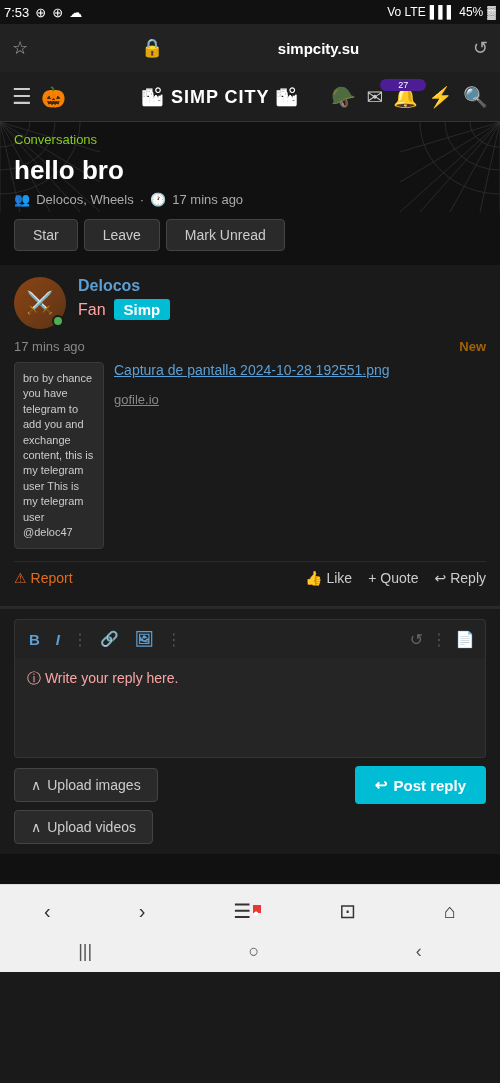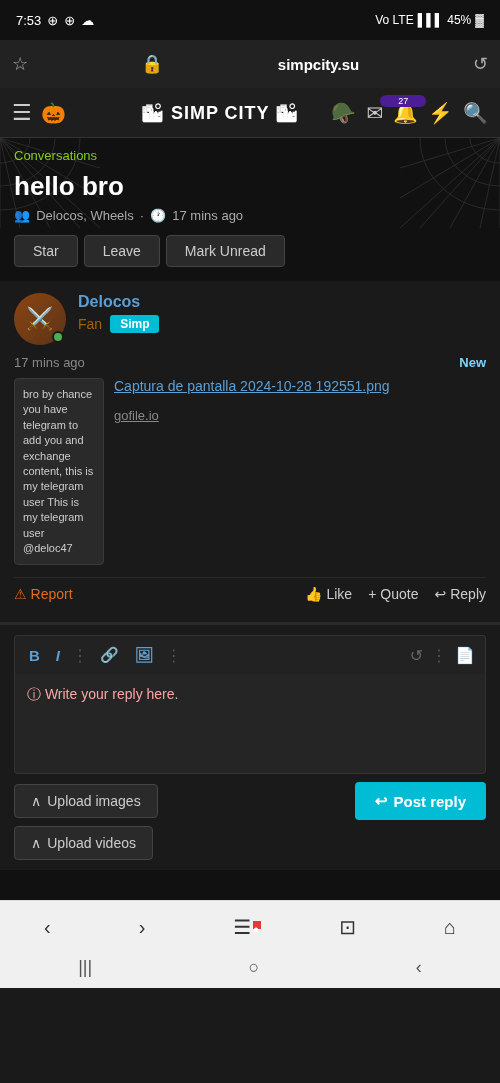--- a/index.html
+++ b/index.html
@@ -12,24 +12,24 @@
       color: #fff;
       overflow-x: hidden;
     }
 
     
     .status-bar {
       background: #111;
       display: flex;
       justify-content: space-between;
       align-items: center;
-      padding: 4px 16px;
+      padding: 4px 4px;
       font-size: 13px;
       color: #fff;
-      height: 40px;
+      height: 24px;
     }
     .status-left { display: flex; align-items: center; gap: 6px; }
     .status-right { display: flex; align-items: center; gap: 4px; font-size: 12px; }
 
     
     .browser-bar {
       background: #222;
       display: flex;
       align-items: center;
       justify-content: space-between;
@@ -173,41 +173,41 @@
       border-radius: 50%;
       border: 2px solid #1a1a1a;
     }
     .user-info { display: flex; flex-direction: column; gap: 4px; }
     .username {
       font-size: 16px;
       font-weight: bold;
       color: #5c9fd4;
     }
     .user-badges { display: flex; align-items: center; gap: 8px; }
-    .badge-fan { font-size: 14px; color: #a16207; }
+    .badge-fan { font-size: 16px; color: #fca5a5; }
     .badge-simp {
       background: #00bcd4;
       color: #fff;
-      font-size: 12px;
+      font-size: 15px;
       padding: 2px 10px;
       border-radius: 3px;
       font-weight: bold;
     }
 
     
     .msg-time-row {
       display: flex;
       justify-content: space-between;
       align-items: center;
       margin-bottom: 8px;
       font-size: 13px;
       color: #888;
     }
     .msg-new-badge {
-      color: #7dd3fc;
+      color: #a16207;
       font-size: 13px;
       font-weight: bold;
     }
 
     
     .message-box {
       display: flex;
       gap: 10px;
       margin-bottom: 12px;
     }

